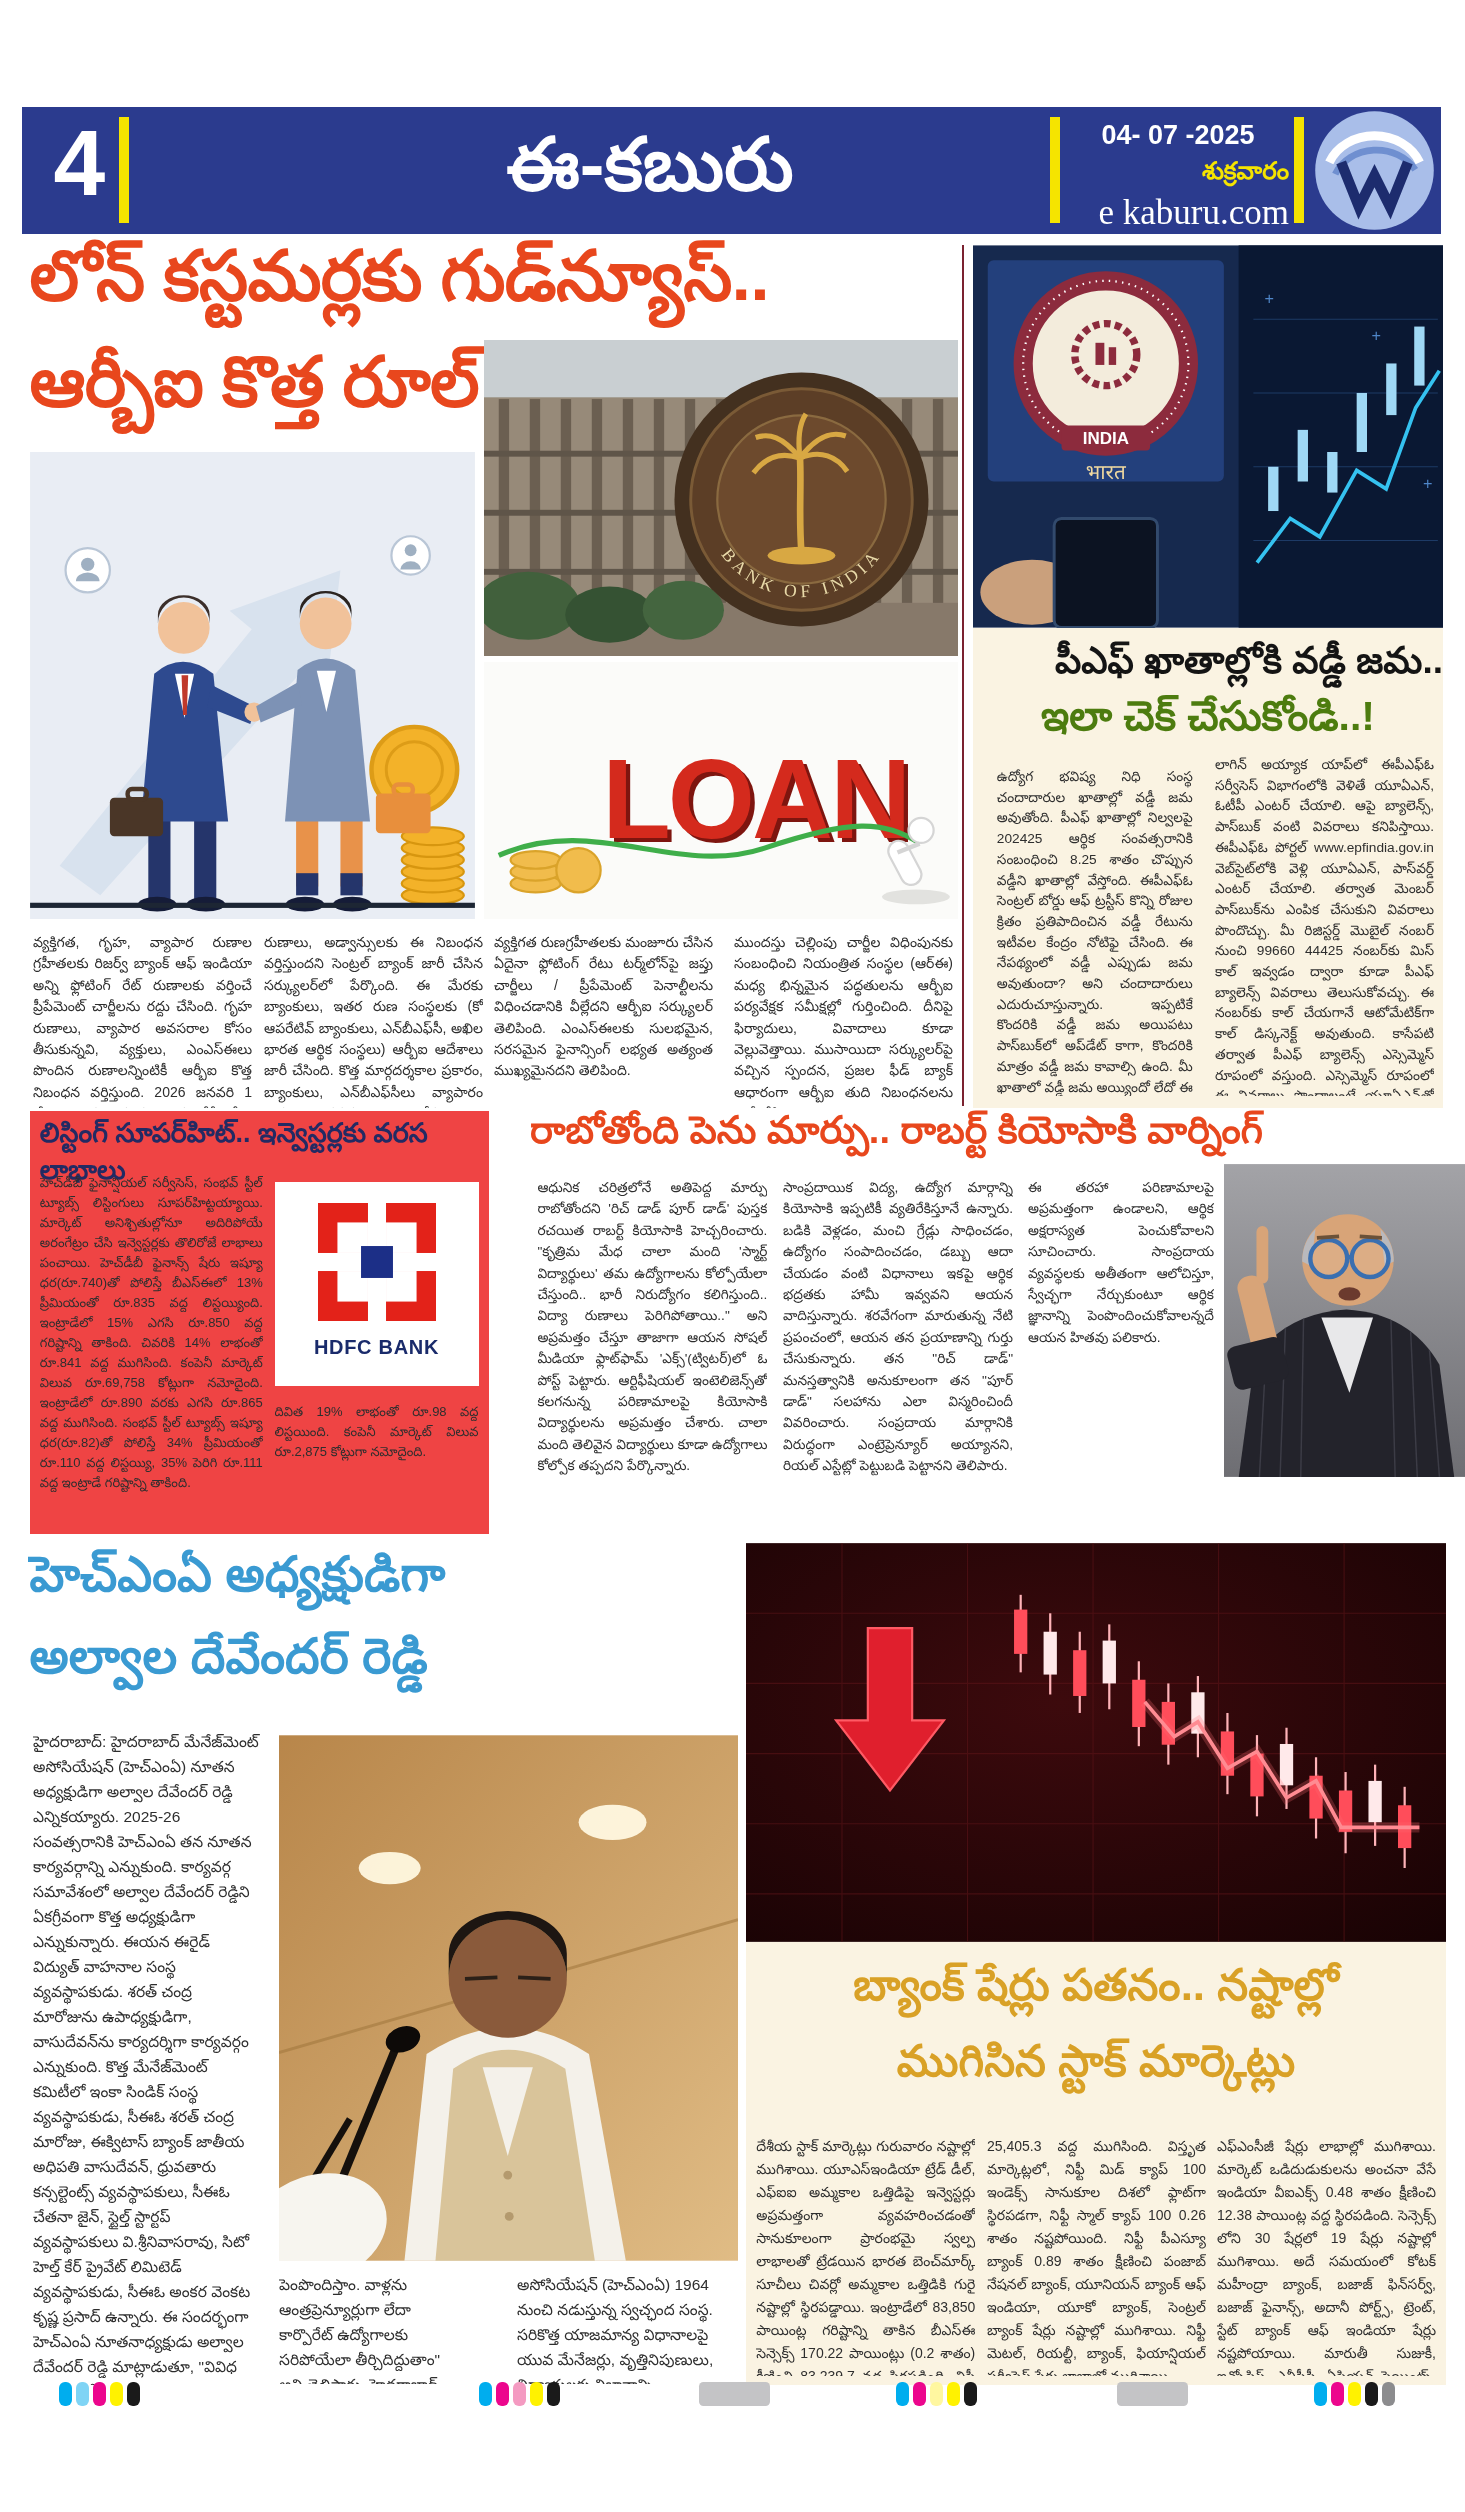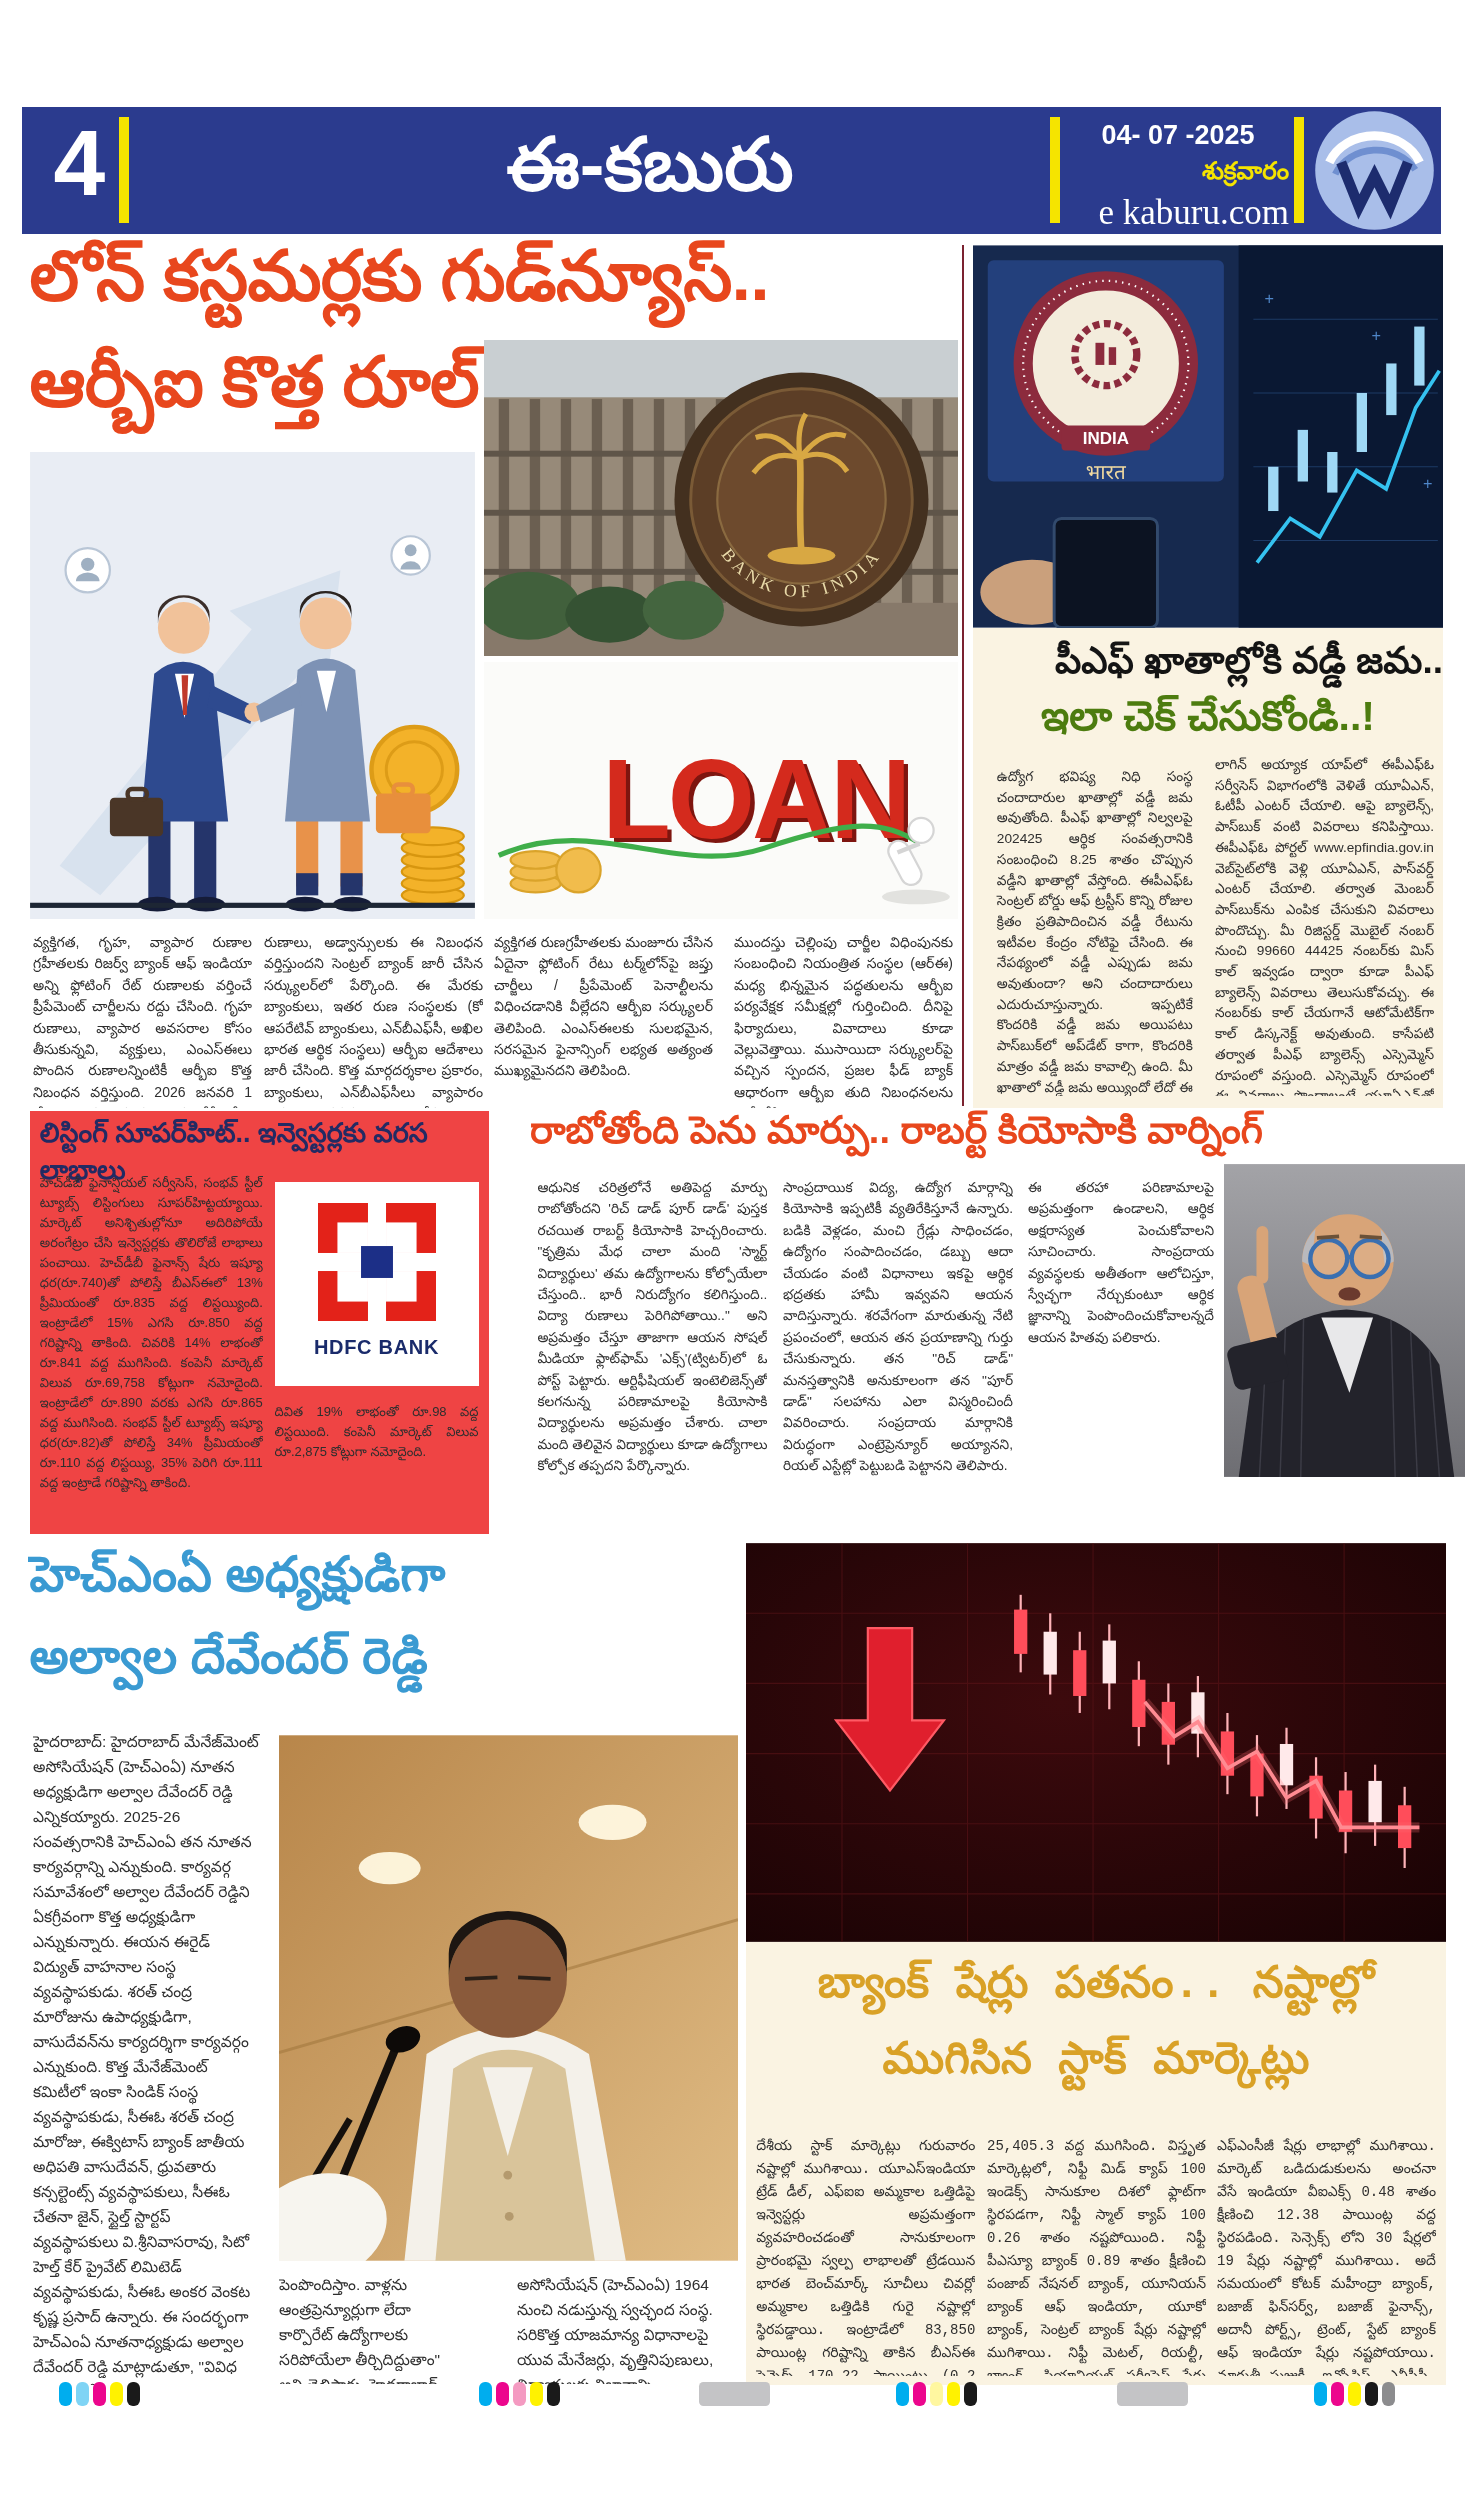--- a/index.html
+++ b/index.html
@@ -399,21 +399,21 @@
       <rect x="723" y="272" width="18" height="56" fill="#ffe9ea"></rect>
       <rect x="763" y="315" width="18" height="58" fill="#ff4d5a"></rect>
       <rect x="803" y="335" width="18" height="56" fill="#ff4d5a"></rect>
       <rect x="843" y="322" width="18" height="56" fill="#ffe9ea"></rect>
       <rect x="883" y="355" width="18" height="58" fill="#ff4d5a"></rect>
     </g>
     <polyline points="540,215 580,262 612,242 652,305 692,282 732,345 772,322 806,385 836,385 912,385" stroke="#ff6b74" stroke-width="14" fill="none" opacity="0.25"></polyline>
     <polyline points="540,215 580,262 612,242 652,305 692,282 732,345 772,322 806,385 836,385 912,385" stroke="#ff8b92" stroke-width="5" fill="none"></polyline>
   </svg>
 
-  <div class="abs cream" style="left:746px;top:1942px;width:700px;height:443px;font-family:Liberation Mono, monospace;">
+  <div class="abs cream" style="left:746px;top:1942px;width:700px;height:443px;">
     <div class="abs hl-gold" style="left:0;top:19px;width:700px;font-size:44px;">బ్యాంక్ షేర్లు పతనం.. నష్టాల్లో</div>
     <div class="abs hl-gold" style="left:0;top:95px;width:700px;font-size:44px;">ముగిసిన స్టాక్ మార్కెట్లు</div>
     <div class="col" style="left:10.3px;top:193px;width:219px;height:241px;font-size:14px;line-height:23px;">దేశీయ స్టాక్ మార్కెట్లు గురువారం నష్టాల్లో ముగిశాయి. యూఎస్ఇండియా ట్రేడ్ డీల్, ఎఫ్ఐఐ అమ్మకాల ఒత్తిడిపై ఇన్వెస్టర్లు అప్రమత్తంగా వ్యవహరించడంతో సానుకూలంగా ప్రారంభమై స్వల్ప లాభాలతో ట్రేడయిన భారత బెంచ్‌మార్క్ సూచీలు చివర్లో అమ్మకాల ఒత్తిడికి గురై నష్టాల్లో స్థిరపడ్డాయి. ఇంట్రాడేలో 83,850 పాయింట్ల గరిష్టాన్ని తాకిన బీఎస్ఈ సెన్సెక్స్ 170.22 పాయింట్లు (0.2 శాతం) క్షీణించి 83,239.7 వద్ద స్థిరపడింది. నిఫ్టీ 50 కూడా 48.1 పాయింట్లు (0.19 శాతం)</div>
     <div class="col" style="left:241px;top:193px;width:219px;height:241px;font-size:14px;line-height:23px;">25,405.3 వద్ద ముగిసింది. విస్తృత మార్కెట్లలో, నిఫ్టీ మిడ్ క్యాప్ 100 ఇండెక్స్ సానుకూల దిశలో ఫ్లాట్‌గా స్థిరపడగా, నిఫ్టీ స్మాల్ క్యాప్ 100 0.26 శాతం నష్టపోయింది. నిఫ్టీ పీఎస్యూ బ్యాంక్ 0.89 శాతం క్షీణించి పంజాబ్ నేషనల్ బ్యాంక్, యూనియన్ బ్యాంక్ ఆఫ్ ఇండియా, యూకో బ్యాంక్, సెంట్రల్ బ్యాంక్ షేర్లు నష్టాల్లో ముగిశాయి. నిఫ్టీ మెటల్, రియల్టీ, బ్యాంక్, ఫియాన్షియల్ సర్వీసెస్ షేర్లు లాభాల్లో ముగిశాయి.</div>
     <div class="col" style="left:471px;top:193px;width:219px;height:241px;font-size:14px;line-height:23px;">ఎఫ్ఎంసీజీ షేర్లు లాభాల్లో ముగిశాయి. మార్కెట్ ఒడిదుడుకులను అంచనా వేసే ఇండియా వీఐఎక్స్ 0.48 శాతం క్షీణించి 12.38 పాయింట్ల వద్ద స్థిరపడింది. సెన్సెక్స్ లోని 30 షేర్లలో 19 షేర్లు నష్టాల్లో ముగిశాయి. అదే సమయంలో కోటక్ మహీంద్రా బ్యాంక్, బజాజ్ ఫిన్‌సర్వ్, బజాజ్ ఫైనాన్స్, అదానీ పోర్ట్స్, ట్రెంట్, స్టేట్ బ్యాంక్ ఆఫ్ ఇండియా షేర్లు నష్టపోయాయి. మారుతీ సుజుకీ, ఇన్ఫోసిస్, ఎన్టీపీసీ, ఏషియన్ పెయింట్స్, టీసీఎస్, కన్జ్యూమర్ డ్యూరబుల్స్, ఆయిల్ అండ్ గ్యాస్ షేర్లు లాభపడ్డాయి.</div>
   </div>
 
   <div class="abs" style="left:59px;top:2382px;">
     <span class="reg-bar" style="background:#00adee"></span><span class="reg-bar" style="background:#7fd4f5"></span><span class="reg-bar" style="background:#ec068d"></span><span class="reg-bar" style="background:#fff200"></span><span class="reg-bar" style="background:#1a1a1a"></span>
   </div>

